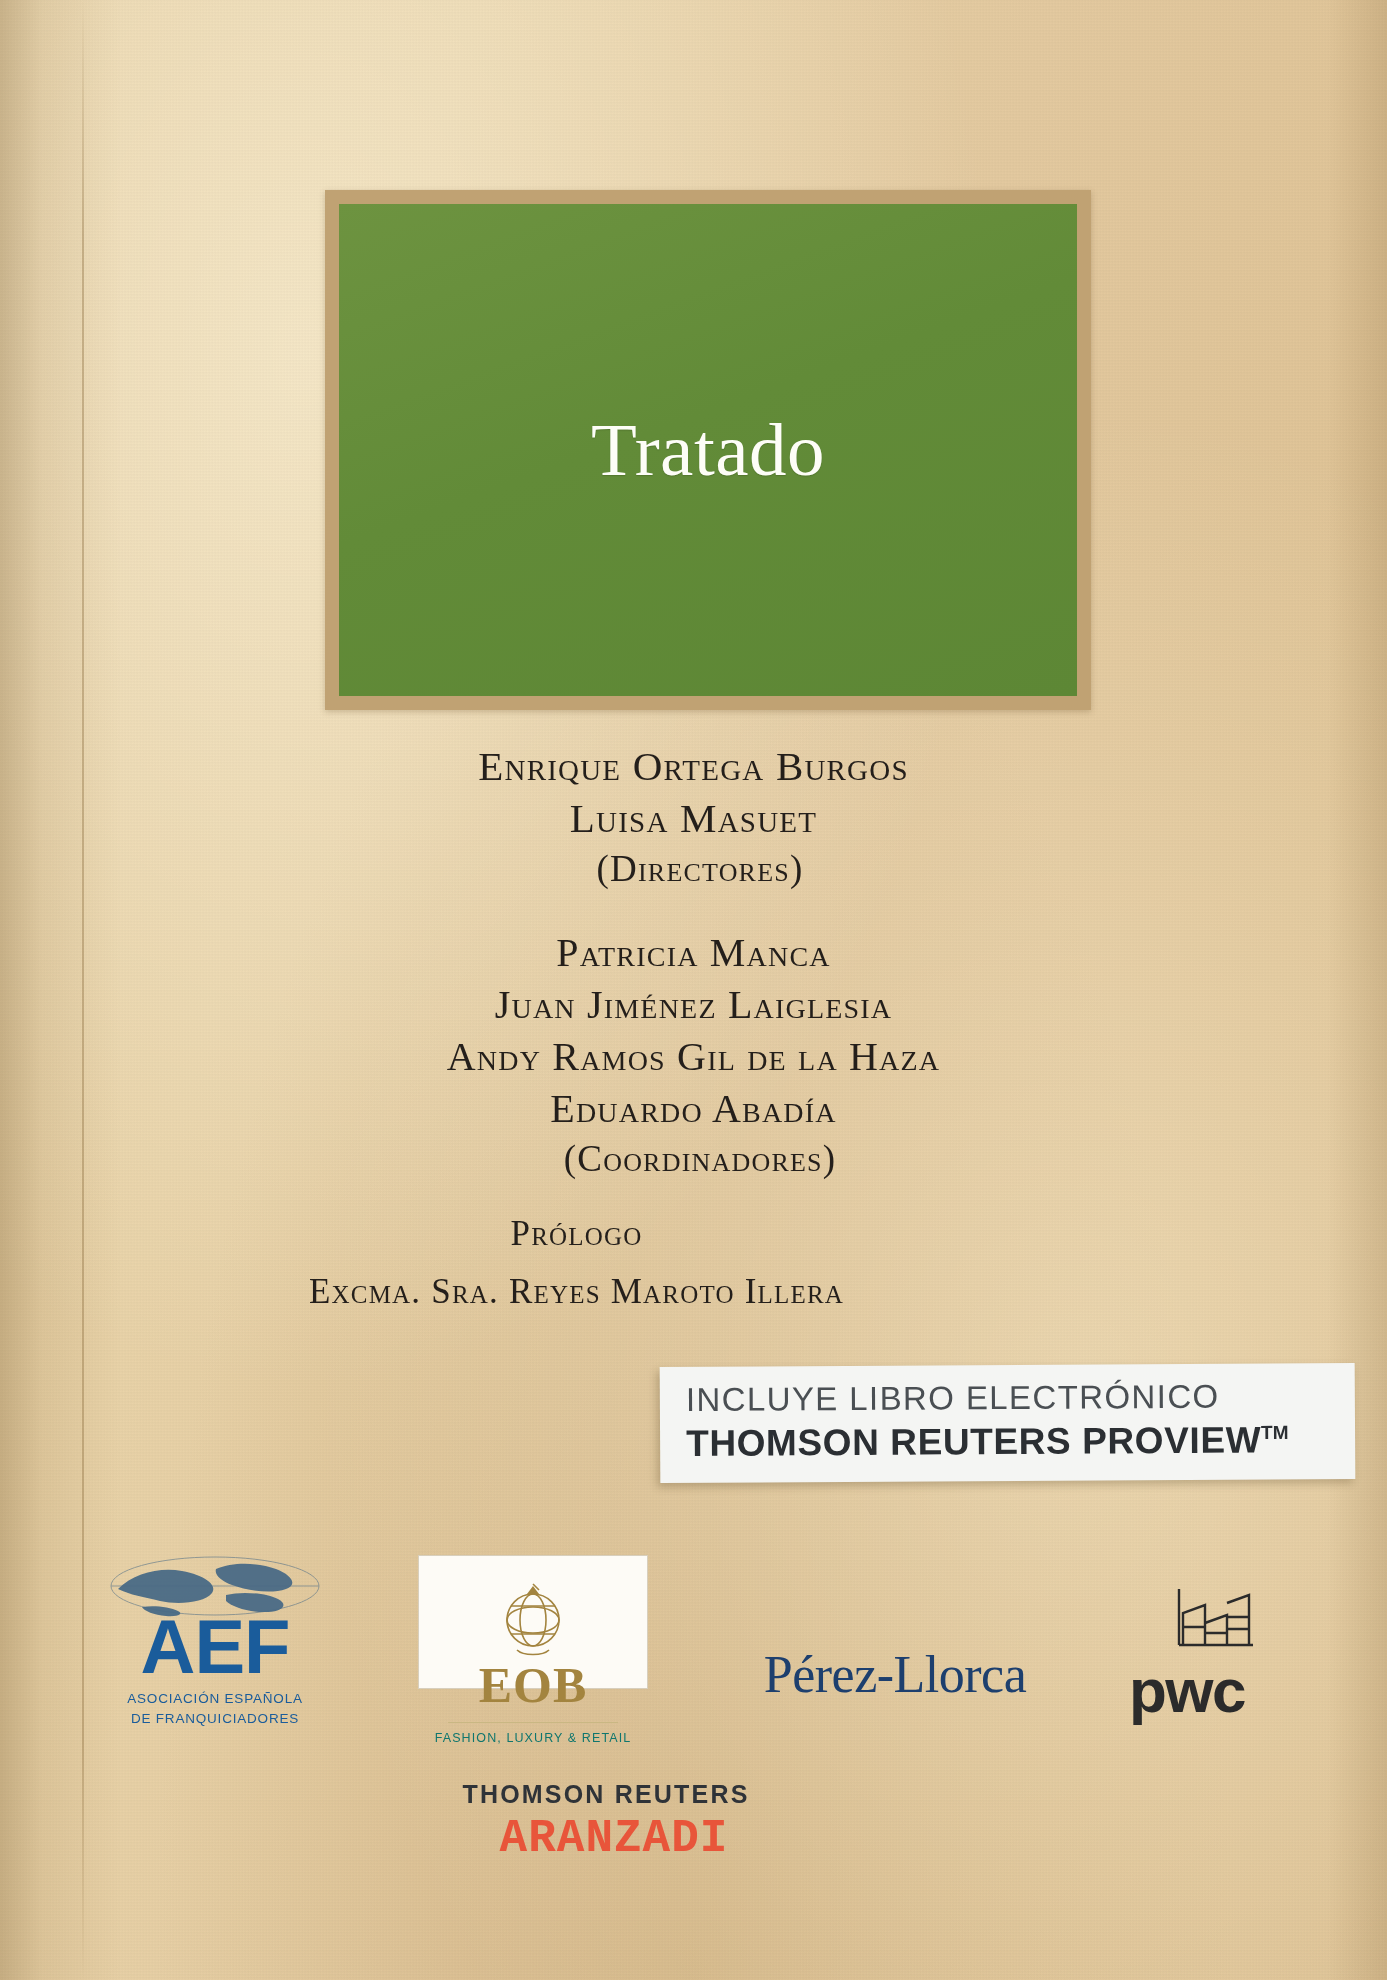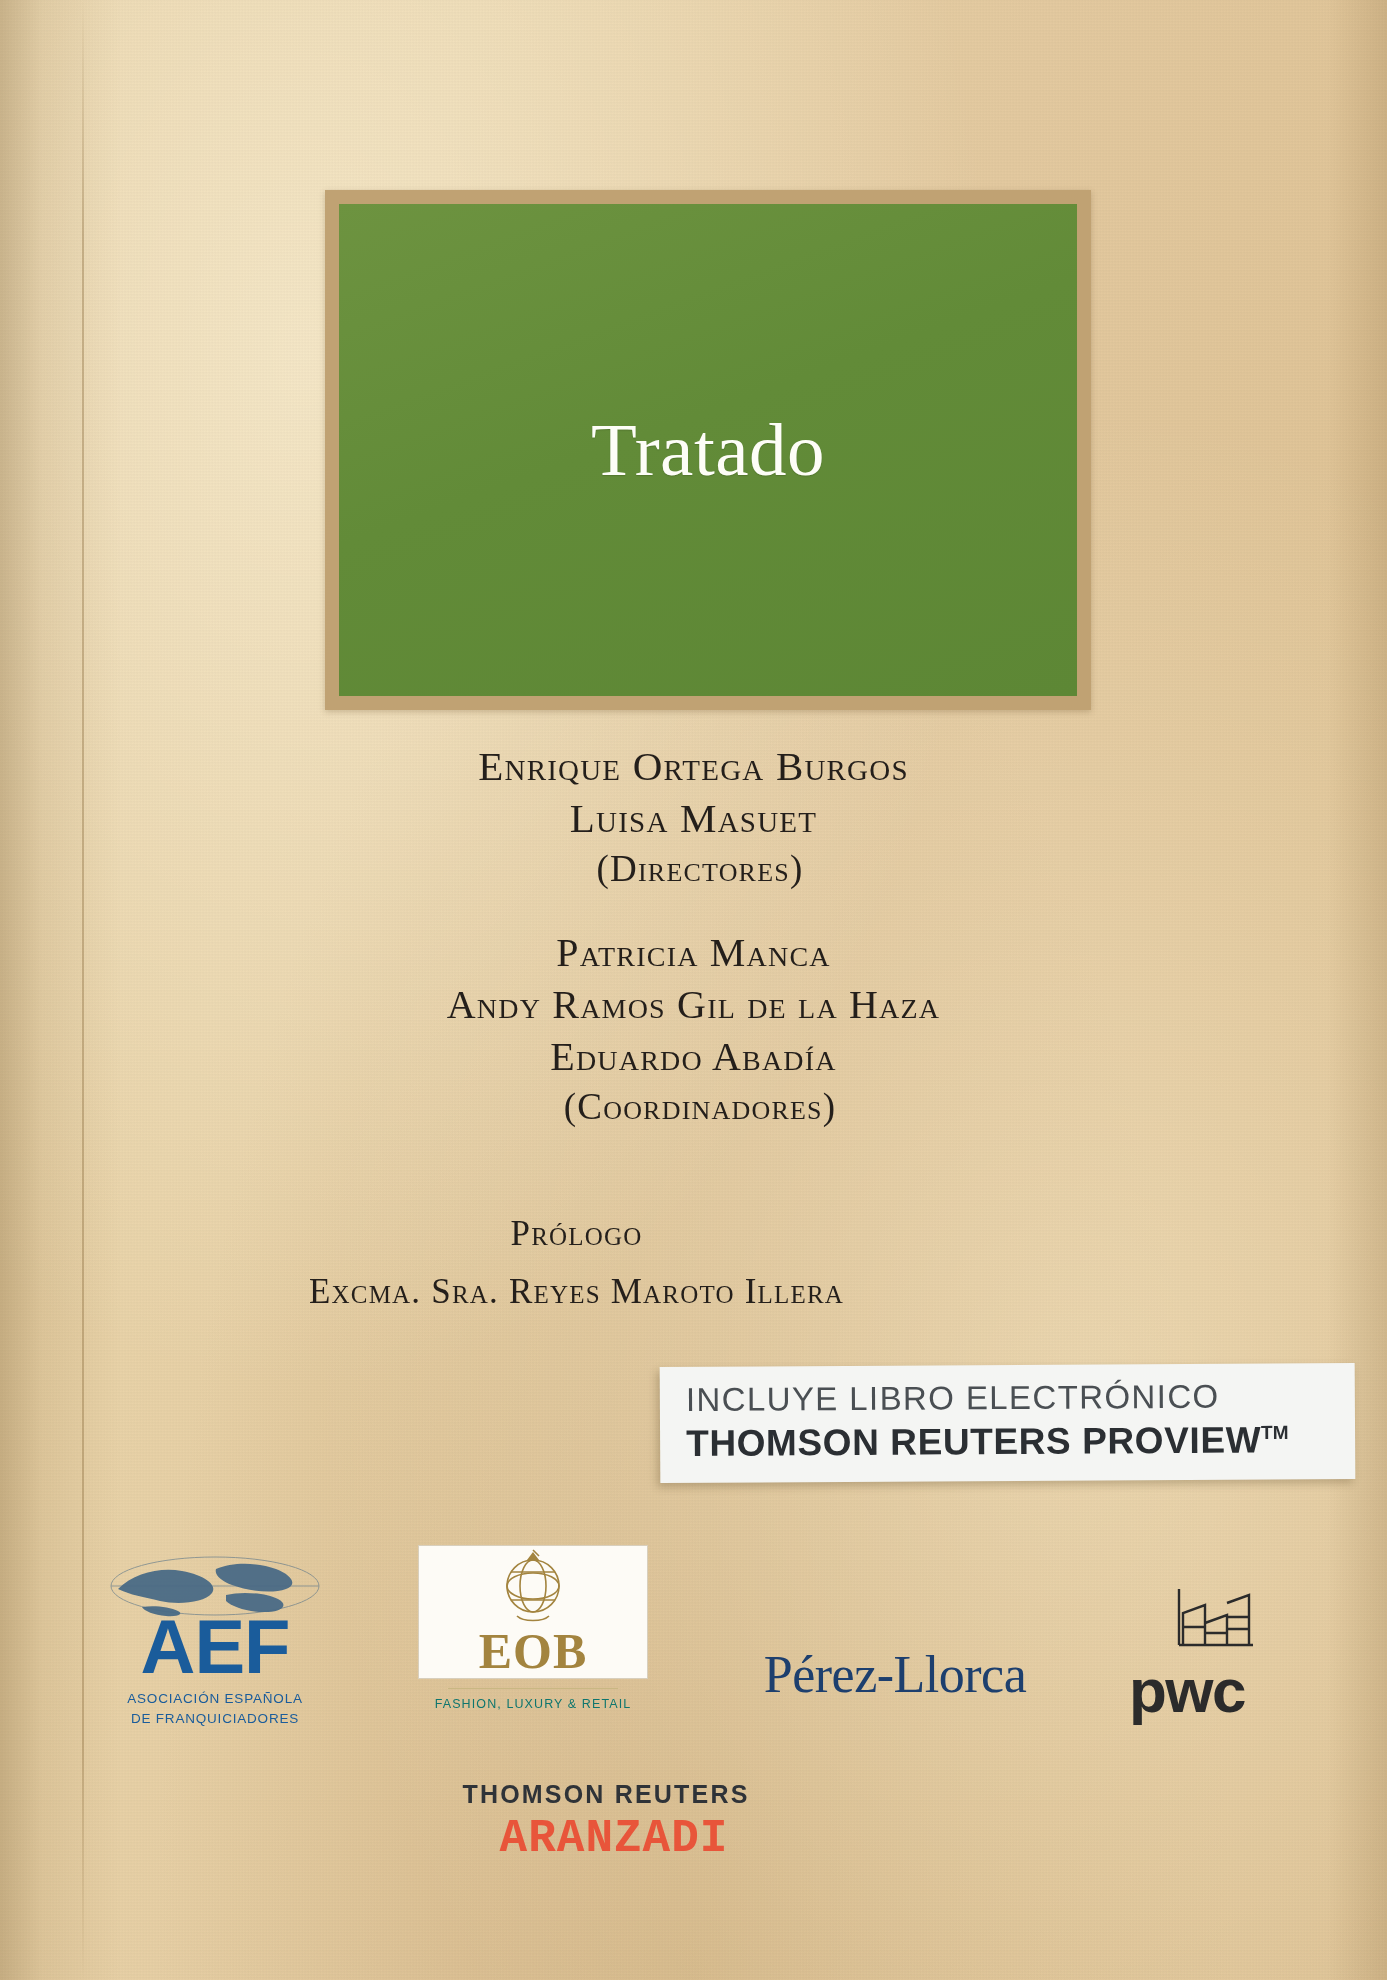--- a/index.html
+++ b/index.html
@@ -214,28 +214,28 @@
     color: #1a5c9b;
     letter-spacing: 0.8px;
     line-height: 1.45;
     margin-top: 6px;
   }
 
   
   #logo-eob {
     position: absolute;
     left: 418px;
-    top: 0px;
+    top: 10px;
     width: 230px;
     height: 134px;
     background: #fdfbf6;
     border: 1px solid #d8cfbd;
     box-sizing: border-box;
     text-align: center;
-    padding-top: 0;
+    padding-top: 24px;
   }
   #logo-eob .eob-mark {
     width: 92px; height: 78px;
     margin: 0 auto 2px auto;
   }
   #logo-eob .eob-name {
     font-family: "Liberation Serif", serif;
     font-size: 50px;
     font-weight: bold;
     color: #a3843f;
@@ -329,20 +329,21 @@
     </div>
   </div>
 
   <div id="authors">
     <div class="smallcaps dir-name">Enrique Ortega Burgos</div>
     <div class="smallcaps dir-name">Luisa Masuet</div>
     <div class="smallcaps role">(Directores)</div>
 
     <div class="coord-block">
       <div class="smallcaps coord-name">Patricia Manca</div>
+      <div class="smallcaps coord-name">Juan Jiménez Laiglesia</div>
       <div class="smallcaps coord-name">Andy Ramos Gil de la Haza</div>
       <div class="smallcaps coord-name">Eduardo Abadía</div>
       <div class="smallcaps role">(Coordinadores)</div>
     </div>
   </div>
 
   <div id="prologo">
     <div class="smallcaps pro-label">Prólogo</div>
     <div class="smallcaps pro-name">Excma. Sra. Reyes Maroto Illera</div>
   </div>

